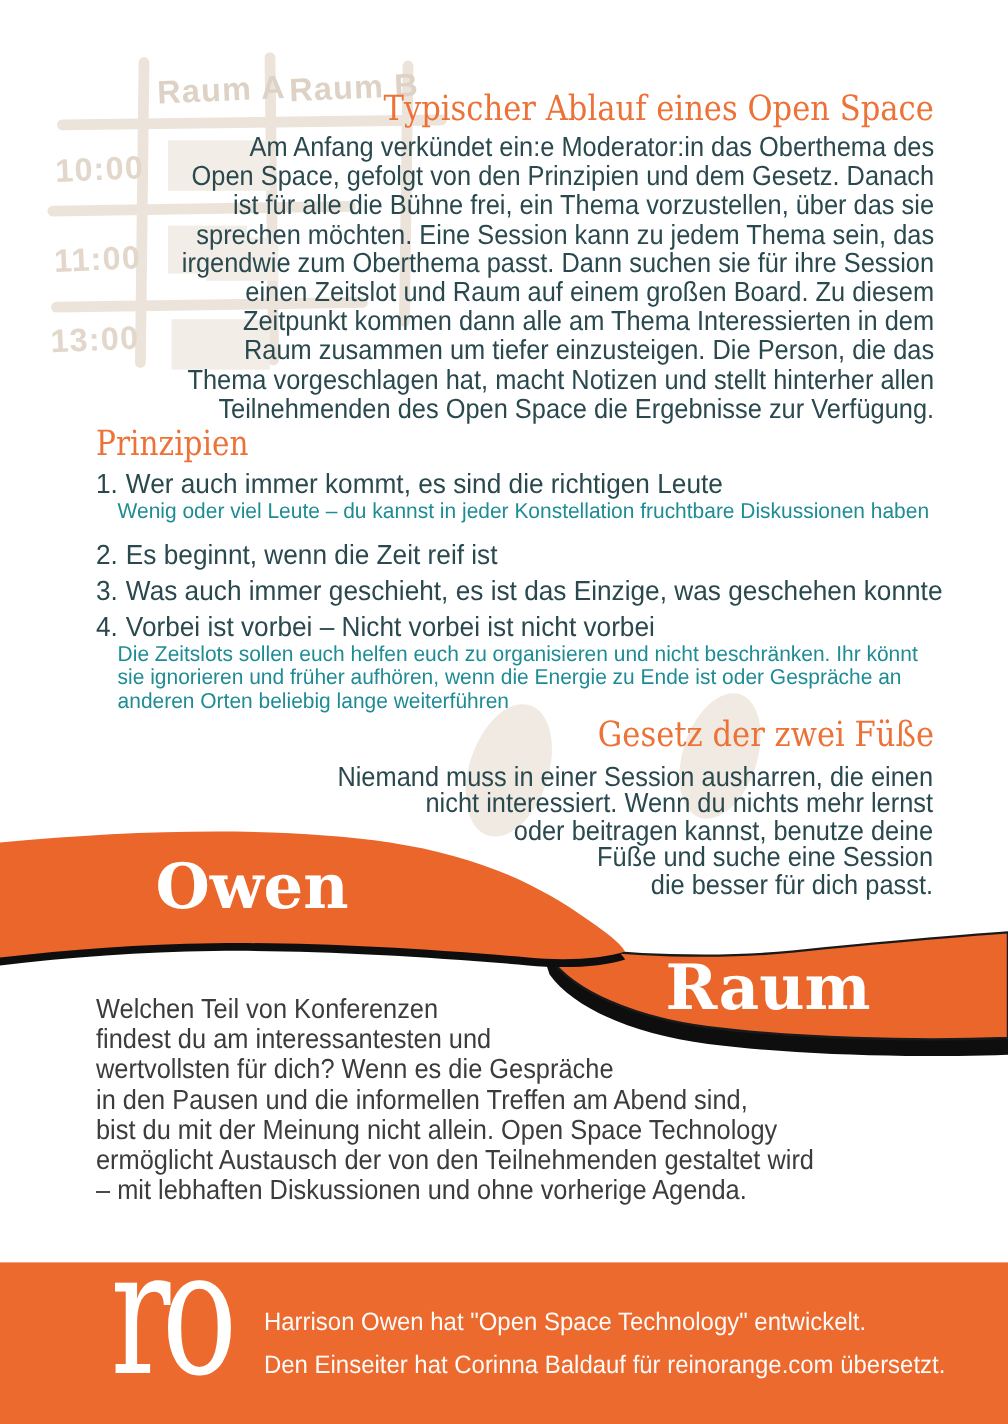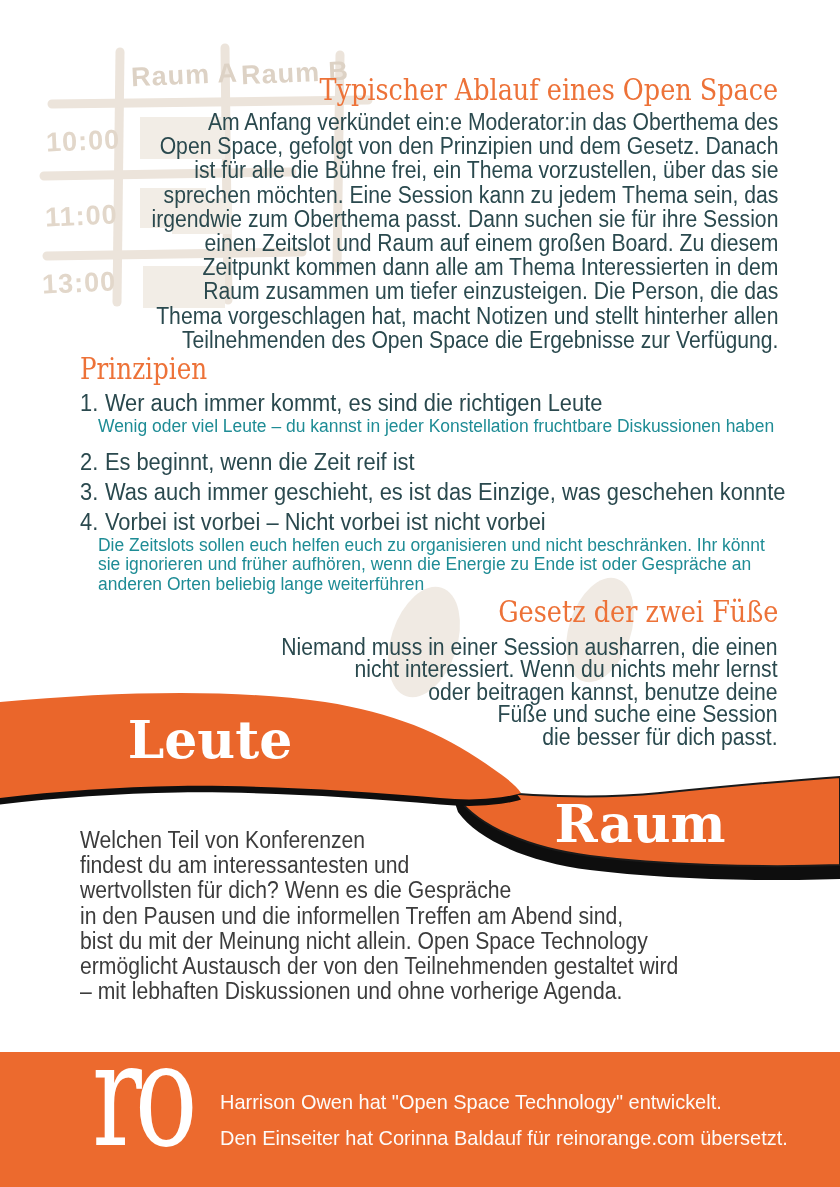--- a/index.html
+++ b/index.html
@@ -140,21 +140,21 @@
   <svg id="wave-svg" class="abs" width="840" height="192" viewBox="0 0 840 192">
 
     <path d="M452,99 C520,109 600,111 660,105 C720,99 782,93 840,89 L840,184 C760,187 660,184 590,175 C528,167 478,145 458,117 Z" transform="translate(0,7)" fill="#0e0e0e"></path>
 
     <path d="M452,99 C520,109 600,111 660,105 C720,99 782,93 840,89 L840,177 C760,180 660,177 590,168 C528,160 478,138 458,110 Z" fill="#ea662b" stroke="#1a1a1a" stroke-width="2"></path>
 
     <path d="M0,14 C120,3 235,1 325,14 C395,25 445,46 492,80 C505,89 516,97 521,105 C503,111 472,113 440,110 C350,102 255,97 178,98 C118,99 58,103 0,110 Z" transform="translate(0,6.5)" fill="#0e0e0e"></path>
 
     <path d="M0,14 C120,3 235,1 325,14 C395,25 445,46 492,80 C505,89 516,97 521,105 C503,111 472,113 440,110 C350,102 255,97 178,98 C118,99 58,103 0,110 Z" fill="#ea662b"></path>
   </svg>
-  <div class="abs wave-word" style="left:110px;top:712px;">Leute</div>
+  <div class="abs wave-word" style="left:110px;top:712px;">Owen</div>
   <div class="abs wave-word" style="left:540px;top:796px;">Raum</div>
 
   <div class="abs para left-o gray-body" style="left:80px;top:828px;">Welchen Teil von Konferenzen
 findest du am interessantesten und
 wertvollsten für dich? Wenn es die Gespräche
 in den Pausen und die informellen Treffen am Abend sind,
 bist du mit der Meinung nicht allein. Open Space Technology
 ermöglicht Austausch der von den Teilnehmenden gestaltet wird
 – mit lebhaften Diskussionen und ohne vorherige Agenda.</div>
 

